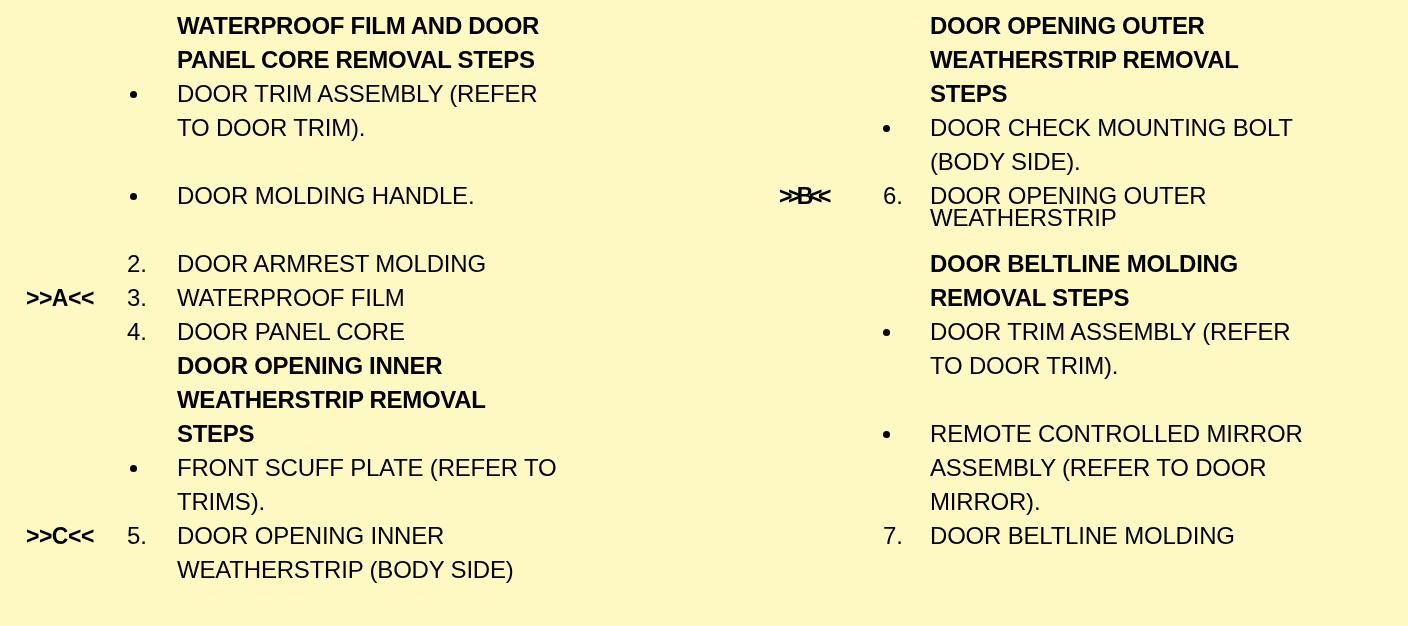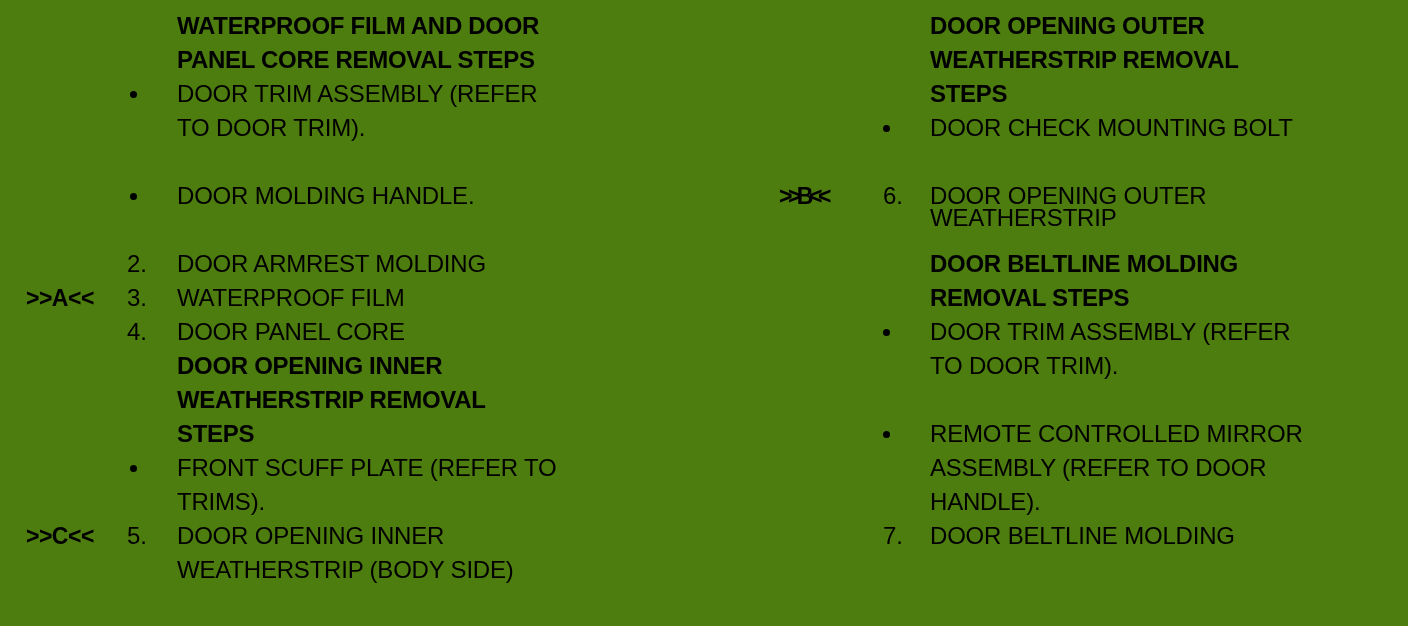--- a/index.html
+++ b/index.html
@@ -9,21 +9,21 @@
     background: #ffffff;
   }
   body {
     font-family: "Liberation Sans", sans-serif;
     color: #000000;
   }
   #page {
     position: relative;
     width: 1408px;
     height: 626px;
-    background: #4d7c0f;
+    background: #fef9c3;
     overflow: hidden;
   }
 
   
   .column {
     position: absolute;
     top: 0;
     height: 626px;
   }
   #col-left  { left: 0px;   width: 704px; }
@@ -113,25 +113,26 @@
       <div class="line" style="top: 451px;"><span class="bullet" style="top: 14px;"></span><span class="txt">FRONT SCUFF PLATE (REFER TO</span></div>
       <div class="line" style="top: 485px;"><span class="txt">TRIMS).</span></div>
       <div class="line" style="top: 519px;"><span class="marker">&gt;&gt;C&lt;&lt;</span><span class="num">5.</span><span class="txt">DOOR OPENING INNER</span></div>
       <div class="line" style="top: 553px;"><span class="txt">WEATHERSTRIP (BODY SIDE)</span></div>
     </div>
   <div class="column" id="col-right">
       <div class="line" style="top: 9px;"><span class="txt bold">DOOR OPENING OUTER</span></div>
       <div class="line" style="top: 43px;"><span class="txt bold">WEATHERSTRIP REMOVAL</span></div>
       <div class="line" style="top: 77px;"><span class="txt bold">STEPS</span></div>
       <div class="line" style="top: 111px;"><span class="bullet" style="top: 14px;"></span><span class="txt">DOOR CHECK MOUNTING BOLT</span></div>
+      <div class="line" style="top: 145px;"><span class="txt">(BODY SIDE).</span></div>
       <div class="line" style="top: 179px;"><span class="marker marker-tight">&gt;&gt;B&lt;&lt;</span><span class="num">6.</span><span class="txt">DOOR OPENING OUTER</span></div>
       <div class="line" style="top: 201px;"><span class="txt">WEATHERSTRIP</span></div>
       <div class="line" style="top: 247px;"><span class="txt bold">DOOR BELTLINE MOLDING</span></div>
       <div class="line" style="top: 281px;"><span class="txt bold">REMOVAL STEPS</span></div>
       <div class="line" style="top: 315px;"><span class="bullet" style="top: 14px;"></span><span class="txt">DOOR TRIM ASSEMBLY (REFER</span></div>
       <div class="line" style="top: 349px;"><span class="txt">TO DOOR TRIM).</span></div>
       <div class="line" style="top: 417px; text-align: center;"><span class="bullet" style="top: 14px;"></span><span class="txt">REMOTE CONTROLLED MIRROR</span></div>
       <div class="line" style="top: 451px;"><span class="txt">ASSEMBLY (REFER TO DOOR</span></div>
-      <div class="line" style="top: 485px;"><span class="txt">HANDLE).</span></div>
+      <div class="line" style="top: 485px;"><span class="txt">MIRROR).</span></div>
       <div class="line" style="top: 519px;"><span class="num">7.</span><span class="txt">DOOR BELTLINE MOLDING</span></div>
     </div>
 
 </div>
 
 </body></html>

